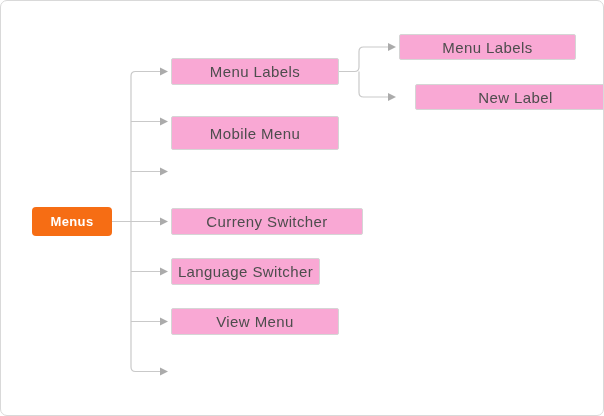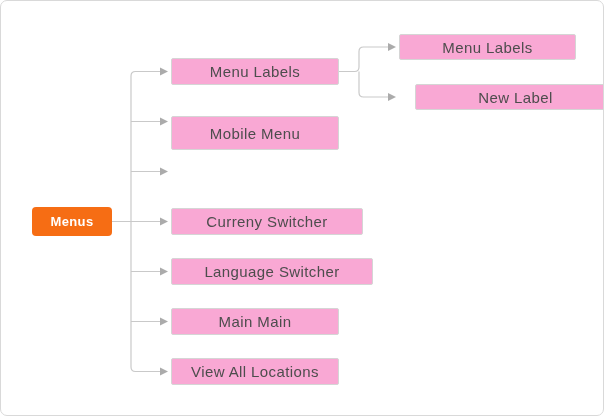--- a/index.html
+++ b/index.html
@@ -54,21 +54,21 @@
     color: var(--root-text, #ffffff);
     font-weight: bold;
     font-size: 13px;
   }
   
   .pos-root  { left: 31px;  top: 206px; width: 80px;  height: 29px; }
   .pos-c0    { left: 170px; top: 57px;  width: 168px; height: 27px; }
   .pos-c1    { left: 170px; top: 107px; width: 168px; height: 34px; margin-top: 8px; }
   .pos-c2    { left: 170px; top: 157px; width: 168px; height: 27px; }
   .pos-c3    { left: 170px; top: 207px; width: 192px; height: 27px; }
-  .pos-c4    { left: 170px; top: 257px; width: 202px; height: 27px; }
+  .pos-c4    { left: 170px; top: 257px; width: 149px; height: 27px; }
   .pos-c5    { left: 170px; top: 307px; width: 168px; height: 27px; }
   .pos-c6    { left: 170px; top: 357px; width: 168px; height: 27px; }
   .pos-g0    { left: 398px; top: 33px;  width: 177px; height: 26px; }
   .pos-g1    { left: 398px; top: 83px;  width: 201px; height: 26px; margin-left: 16px; }
 </style>
 </head>
 <body>
 
 <div class="canvas">
 
@@ -100,19 +100,18 @@
       <polygon class="arrowhead" points="387,92 395,96 387,100"></polygon>
     </g>
   </svg>
 
   <div class="box root pos-root">Menus</div>
 
   <div class="box pos-c0">Menu Labels</div>
   <div class="box pos-c1">Mobile Menu</div>
   <div class="box pos-c3">Curreny Switcher</div>
   <div class="box pos-c4">Language Switcher</div>
-  <div class="box pos-c5">Main Main</div>
-  <div class="box pos-c6">View All Locations</div>
+  <div class="box pos-c5">View Menu</div>
 
   <div class="box pos-g0">Menu Labels</div>
   <div class="box pos-g1">New Label</div>
 
 </div>
 
 </body></html>

